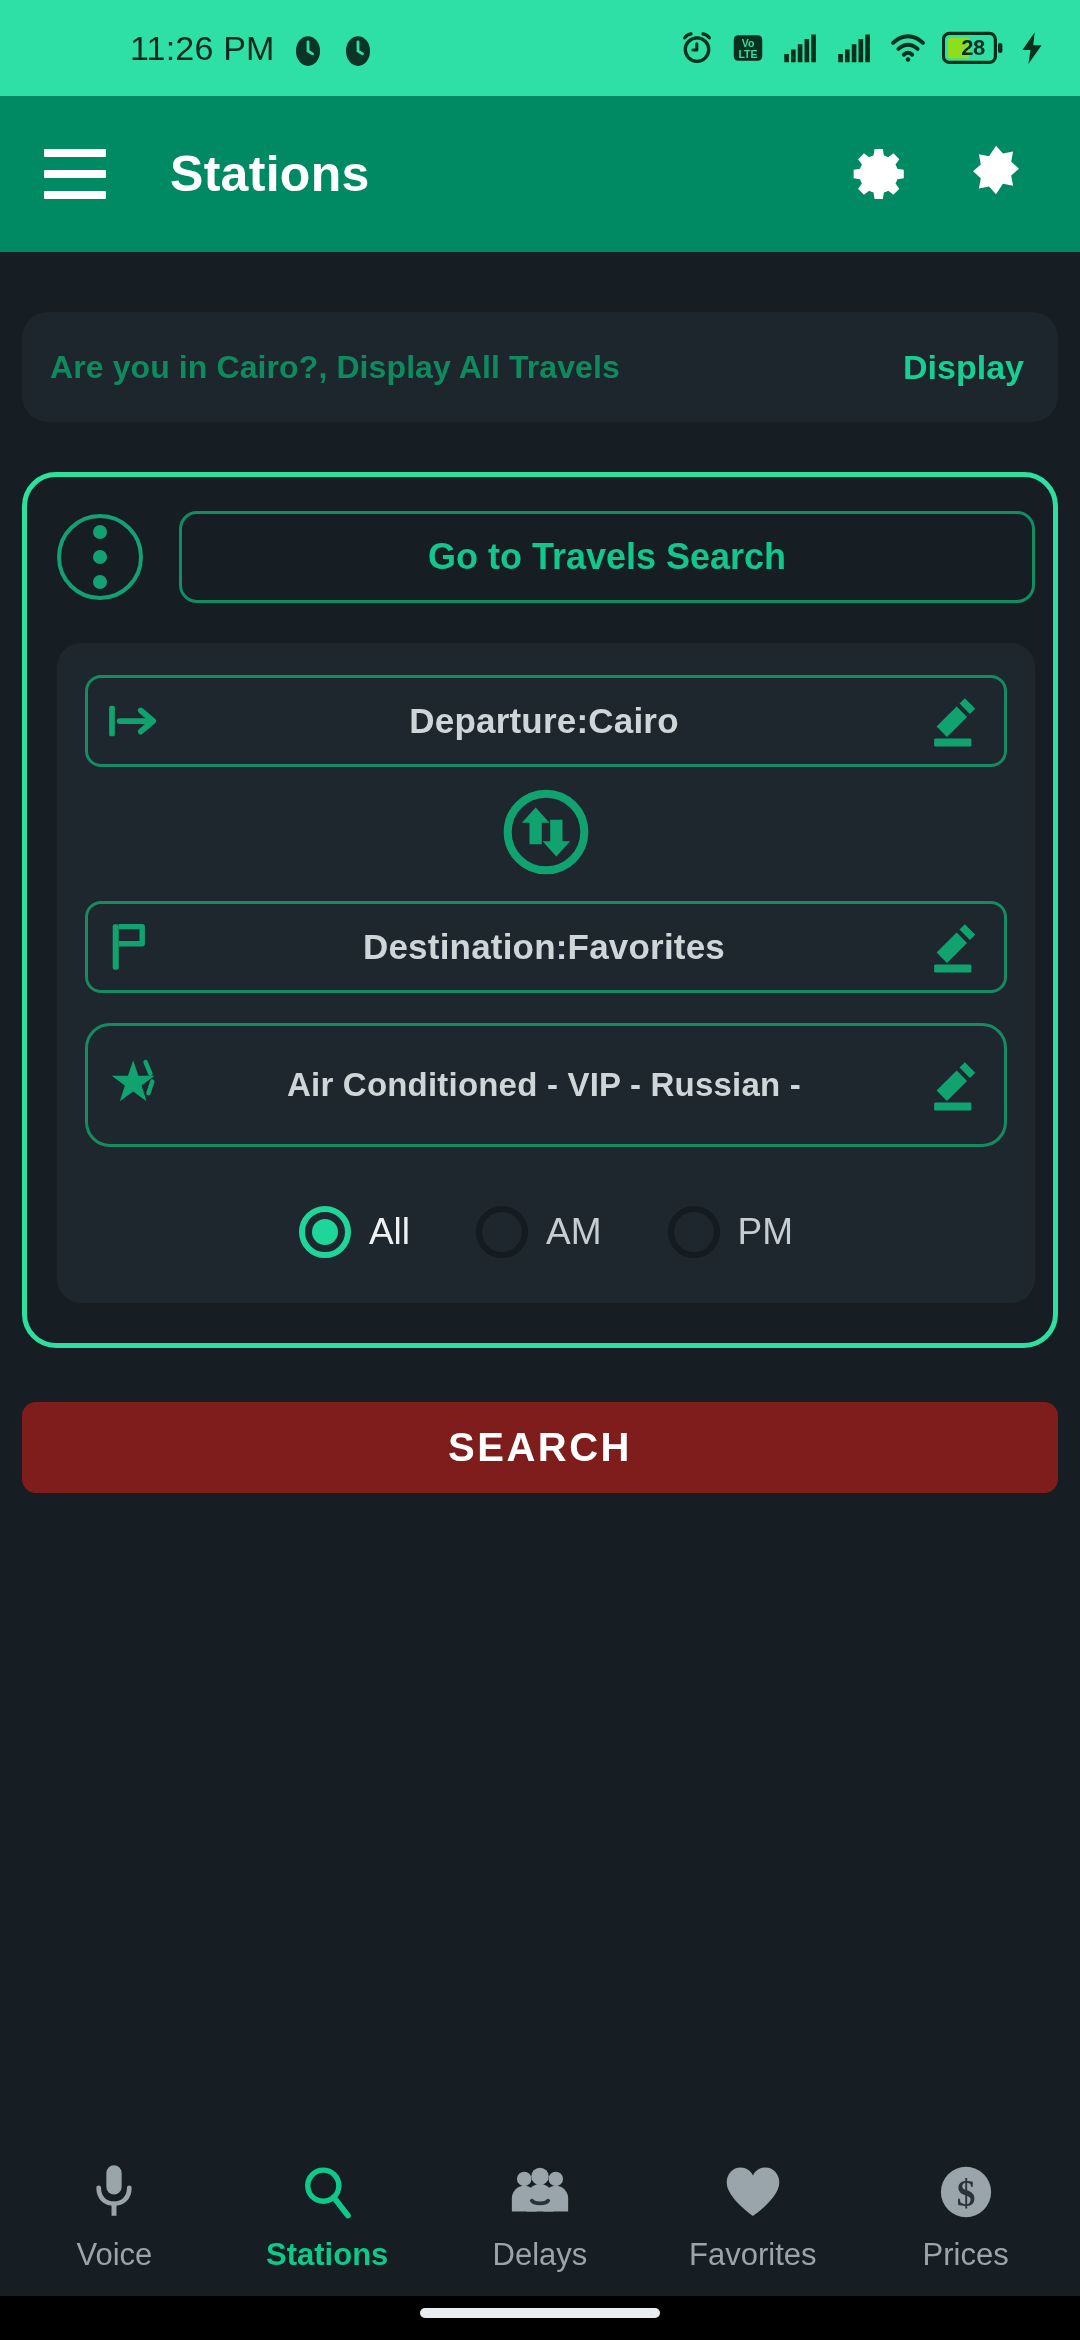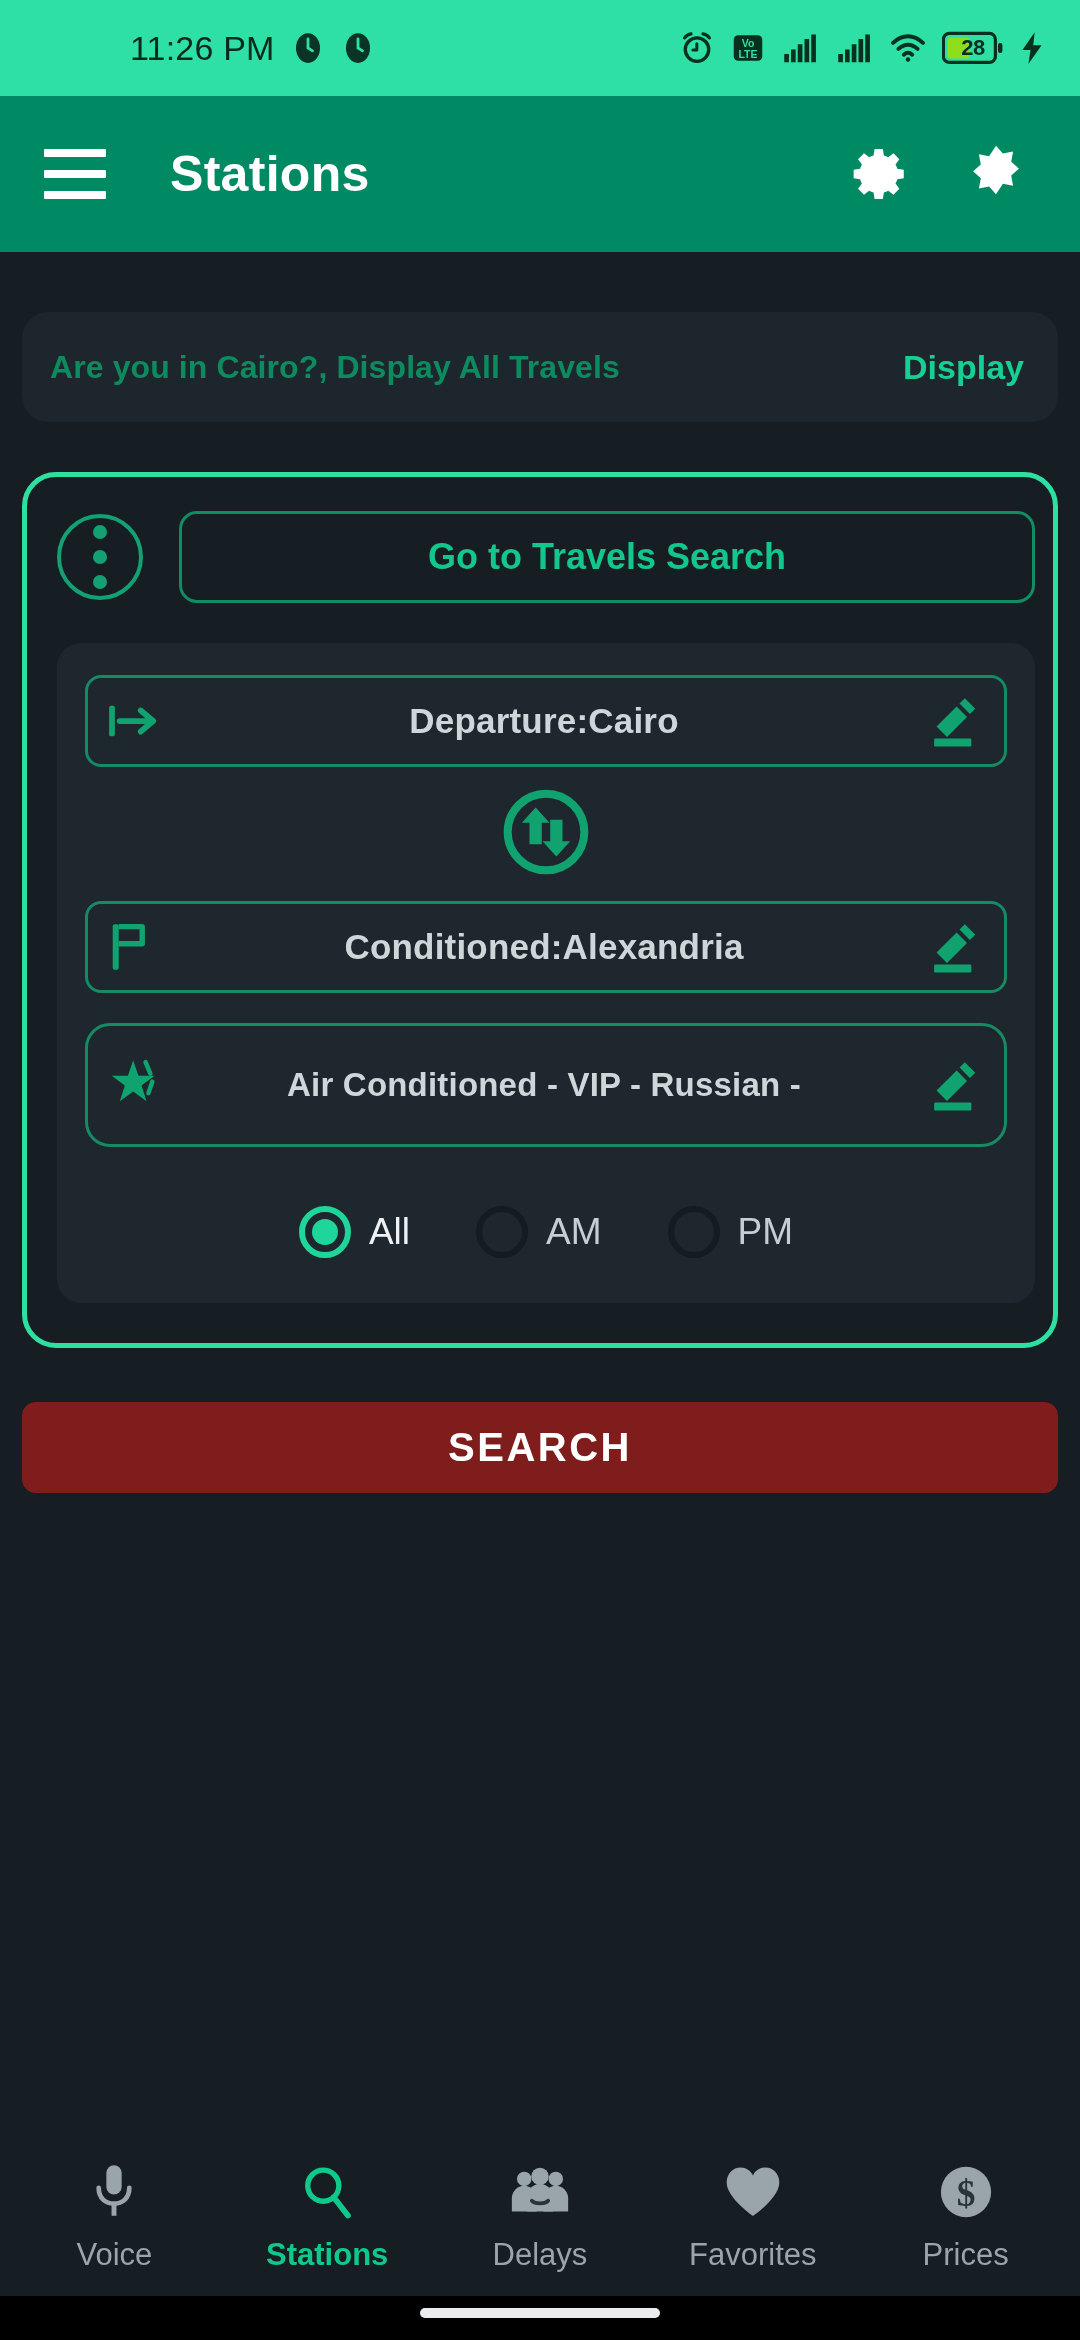--- a/index.html
+++ b/index.html
@@ -17,21 +17,21 @@
   }
 
   
   #status-bar {
     height:96px; flex:0 0 96px;
     background:#2ee0a5;
     display:flex; align-items:center;
     padding:0 34px 0 130px;
     color:#06301f;
   }
-  #status-left { display:flex; align-items:center; gap:16px; }
+  #status-left { display:flex; align-items:flex-end; gap:16px; }
   #status-clock { font-size:34px; font-weight:400; letter-spacing:.2px; color:#072a1d; }
   .status-dot-icon { width:34px; height:34px; }
   #status-right { margin-left:auto; display:flex; align-items:center; gap:14px; }
   .sb-icon { display:block; }
   #battery-wrap { position:relative; display:flex; align-items:center; }
   #battery-text {
     position:absolute; left:9px; top:50%; transform:translateY(-50%);
     font-size:22px; font-weight:700; color:#0a2e1f; width:44px; text-align:center;
     letter-spacing:-.5px;
   }
@@ -308,21 +308,21 @@
           </div>
         </div>
 
         <div class="field-row" id="destination-row">
           <div class="field-icon">
             <svg width="50" height="54" viewBox="0 0 22 26">
               <rect x="2.2" y="2" width="2.9" height="22" rx="1" fill="#11a36f"></rect>
               <path d="M5.1 3.2 L16.4 3.2 L16.4 11.4 L5.1 11.4" fill="none" stroke="#11a36f" stroke-width="2.6" stroke-linejoin="round"></path>
             </svg>
           </div>
-          <div class="field-value">Conditioned:Alexandria</div>
+          <div class="field-value">Destination:Favorites</div>
           <div class="field-edit">
             <svg width="58" height="58" viewBox="0 0 24 24">
               <path fill="#11a36f" d="M16.9 2.6l4.3 4.3-2.2 2.2-4.3-4.3 2.2-2.2z"></path>
               <path fill="#11a36f" d="M13.5 6.0l4.3 4.3-8.3 8.3-4.3-4.3 8.3-8.3z"></path>
               <rect x="4.2" y="19.2" width="15.4" height="3.4" rx="0.6" fill="#11a36f"></rect>
             </svg>
           </div>
         </div>
 
         <div class="field-row tall" id="train-types-row">

